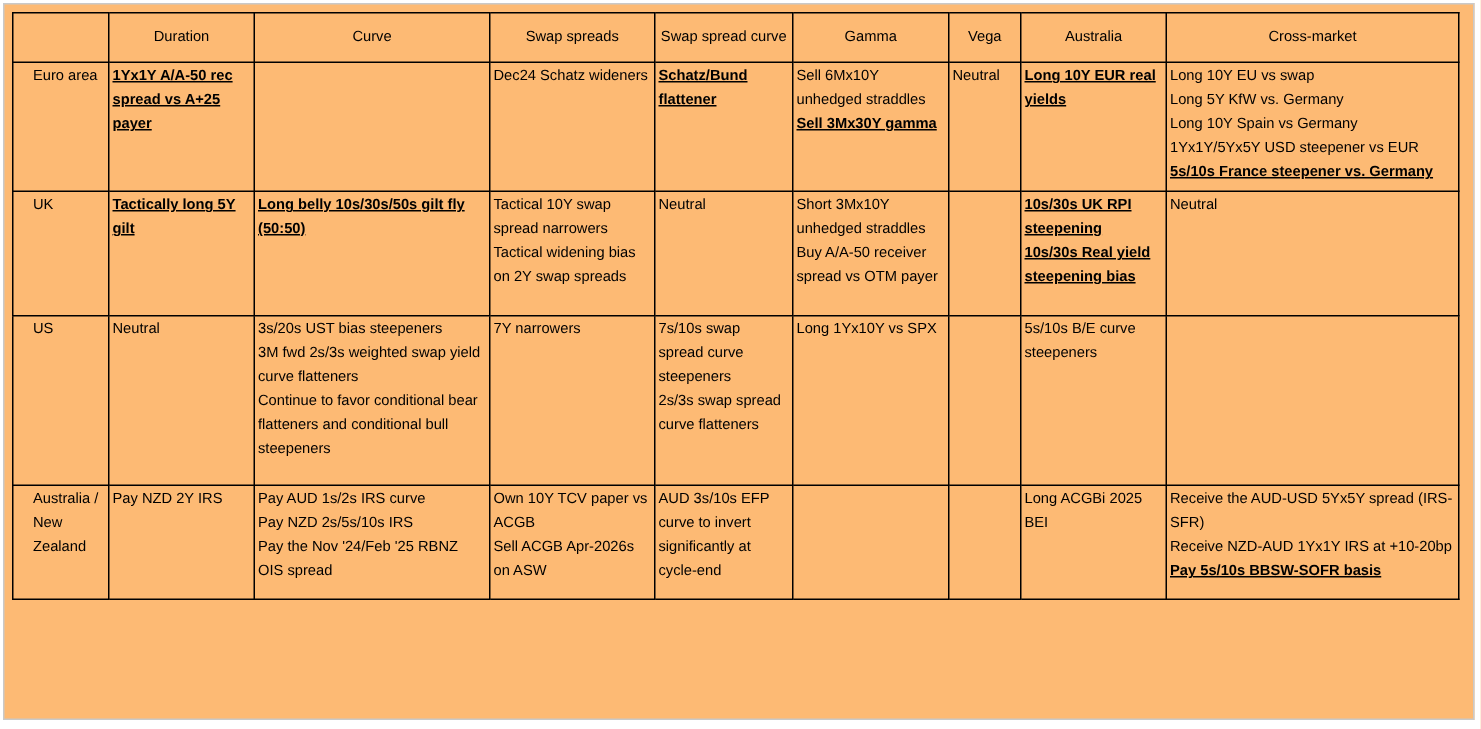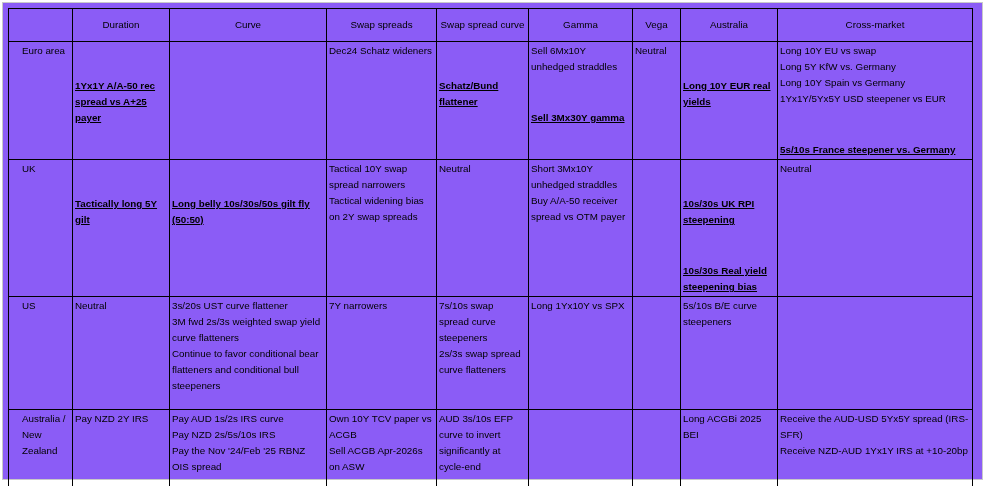--- a/index.html
+++ b/index.html
@@ -10,21 +10,21 @@
     height: 486px;
     font-family: "Liberation Sans", sans-serif;
   }
   .frame {
     position: absolute;
     left: 2px;
     top: 2px;
     width: 981px;
     height: 478px;
     border: 1px solid #c9c9c9;
-    background: #8b5cf6;
+    background: #fdba74;
     box-sizing: border-box;
   }
   table.positions {
     position: absolute;
     left: 5px;
     top: 5px;
     border-collapse: collapse;
     table-layout: fixed;
   }
   .positions th, .positions td {
@@ -43,21 +43,20 @@
     text-align: center;
     vertical-align: middle;
   }
   .positions td.region {
     padding-left: 13px;
   }
   .line { white-space: normal; }
   .line.emph {
     font-weight: bold;
     text-decoration: underline;
-    margin-top: 35px;
   }
 </style>
 </head>
 <body>
 
 <div class="frame">
   <table class="positions">
       <colgroup>
         <col style="width: 64px;">
         <col style="width: 97px;">
@@ -140,21 +139,21 @@
           <td>
             <div class="line">Neutral</div>
           </td>
         </tr>
         <tr style="height: 113px;">
           <td class="region">US</td>
           <td>
             <div class="line">Neutral</div>
           </td>
           <td>
-            <div class="line">3s/20s UST curve flattener</div>
+            <div class="line">3s/20s UST bias steepeners</div>
             <div class="line">3M fwd 2s/3s weighted swap yield curve flatteners</div>
             <div class="line">Continue to favor conditional bear flatteners and conditional bull steepeners</div>
           </td>
           <td>
             <div class="line">7Y narrowers</div>
           </td>
           <td>
             <div class="line">7s/10s swap spread curve steepeners</div>
             <div class="line">2s/3s swap spread curve flatteners</div>
           </td>

